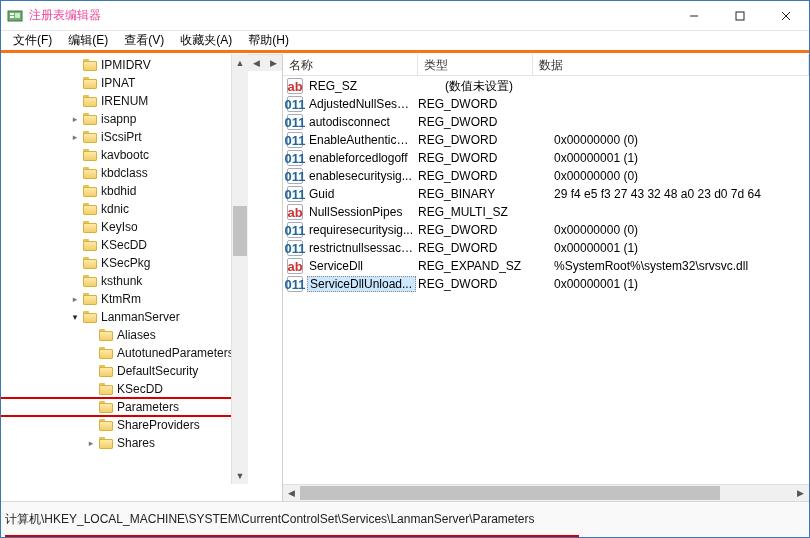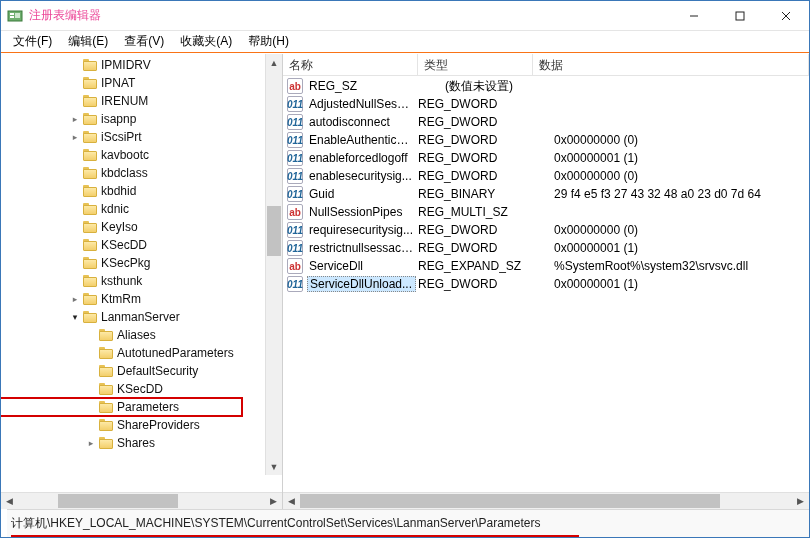--- a/index.html
+++ b/index.html
@@ -4,25 +4,25 @@
 <style>
 * { box-sizing: border-box; margin: 0; padding: 0; font-family: "Microsoft YaHei", "Segoe UI", sans-serif; font-size: 12px; }
 body { width: 810px; height: 538px; border: 1px solid #3a77b8; background: #fff; display: flex; flex-direction: column; overflow: hidden; }
 
 .titlebar { height: 30px; display: flex; align-items: center; padding-left: 6px; background: #fff; border-bottom: 1px solid #e5e5e5; }
 .titlebar .icon { width: 16px; height: 16px; margin-right: 6px; }
 .titlebar .title { flex: 1; color: #ec4899; }
 .titlebar .winbtns { display: flex; }
 .titlebar .winbtn { width: 46px; height: 29px; display: flex; align-items: center; justify-content: center; color: #222; }
 
-.menubar { height: 22px; display: flex; align-items: center; padding: 0 4px; border-bottom: 1px solid #f97316; }
+.menubar { height: 22px; display: flex; align-items: center; padding: 0 4px; border-bottom: 3px solid #f97316; }
 .menubar .menuitem { padding: 2px 8px; cursor: default; }
 
 .work { flex: 1; display: flex; overflow: hidden; border-top: 1px solid #fff; }
-.tree-pane { width: 282px; position: relative; display: flex; flex-direction: column; border-right: 1px solid #d0d0d0; background: #fff; }
+.tree-pane { width: 282px; position: relative; display: flex; flex-direction: row; border-right: 1px solid #d0d0d0; background: #fff; }
 .tree-scroll { flex: 1; overflow: hidden; position: relative; }
 .tree-content { position: absolute; left: 0; top: 0; padding: 2px 0; }
 .tree-row { display: flex; align-items: center; height: 18px; white-space: nowrap; padding-right: 8px; }
 .tree-row.highlight { outline: 2px solid #d40000; outline-offset: -1px; }
 .indent { display: inline-block; }
 .expander { width: 12px; height: 12px; display: inline-flex; align-items: center; justify-content: center; color: #777; font-size: 9px; cursor: default; }
 .expander.open { color: #222; }
 .expander.none { visibility: hidden; }
 .folder-icon { width: 14px; height: 12px; margin: 0 4px 0 2px; position: relative; }
 .folder-icon .tab { position: absolute; left: 0; top: 0; width: 6px; height: 3px; background: #e8c255; border-radius: 1px 1px 0 0; }
@@ -44,28 +44,28 @@
 .values-pane { flex: 1; display: flex; flex-direction: column; background: #fff; position: relative; }
 .columns { display: flex; height: 22px; border-bottom: 1px solid #e4e4e4; }
 .colh { padding: 3px 6px; border-right: 1px solid #e4e4e4; color: #333; background: #fff; cursor: default; }
 .col-name { width: 135px; }
 .col-type { width: 115px; }
 .col-data { flex: 1; }
 
 .value-rows { flex: 1; overflow: hidden; padding-top: 1px; }
 .vrow { display: flex; height: 18px; align-items: center; }
 .vrow.selected .vname { background: #cce8ff; border: 1px dotted #888; }
-.vicon { width: 16px; height: 16px; margin: 0 4px 0 4px; background: #fff; border: 1px solid #aab; border-radius: 2px; display: flex; align-items: center; justify-content: center; font-size: 10px; font-weight: bold; color: #269; font-family: Arial; }
+.vicon { width: 16px; height: 16px; margin: 0 4px 0 4px; background: #fff; border: 1px solid #aab; border-radius: 2px; display: flex; align-items: center; justify-content: center; font-size: 13px; font-weight: bold; color: #269; font-family: Arial; }
 .vicon.str { color: #c33; }
-.vicon.bin { color: #269; font-style: italic; }
+.vicon.bin { color: #269; }
 .vname { width: 109px; overflow: hidden; text-overflow: ellipsis; white-space: nowrap; padding: 0 2px; }
 .vtype { width: 115px; overflow: hidden; white-space: nowrap; padding: 0 2px; }
 .vdata { flex: 1; overflow: hidden; white-space: nowrap; padding: 0 2px; margin-left: 21px; }
 
-.status { height: 28px; border-top: 1px solid #d8d8d8; display: flex; align-items: center; padding: 0 4px; color: #222; background: #f9f9f9; position: relative; margin-left: 6px; }
+.status { height: 36px; border-top: 1px solid #d8d8d8; display: flex; align-items: center; padding: 0 4px; color: #222; background: #f9f9f9; position: relative; }
 .status::after { content: ""; position: absolute; left: 4px; right: 230px; bottom: 0px; height: 2px; background: #d40000; }
 
 .regedit-ico svg { display: block; }
 </style>
 </head>
 <body>
 
 <div class="titlebar">
   <span class="icon regedit-ico">
     <svg width="16" height="16" viewBox="0 0 16 16">

